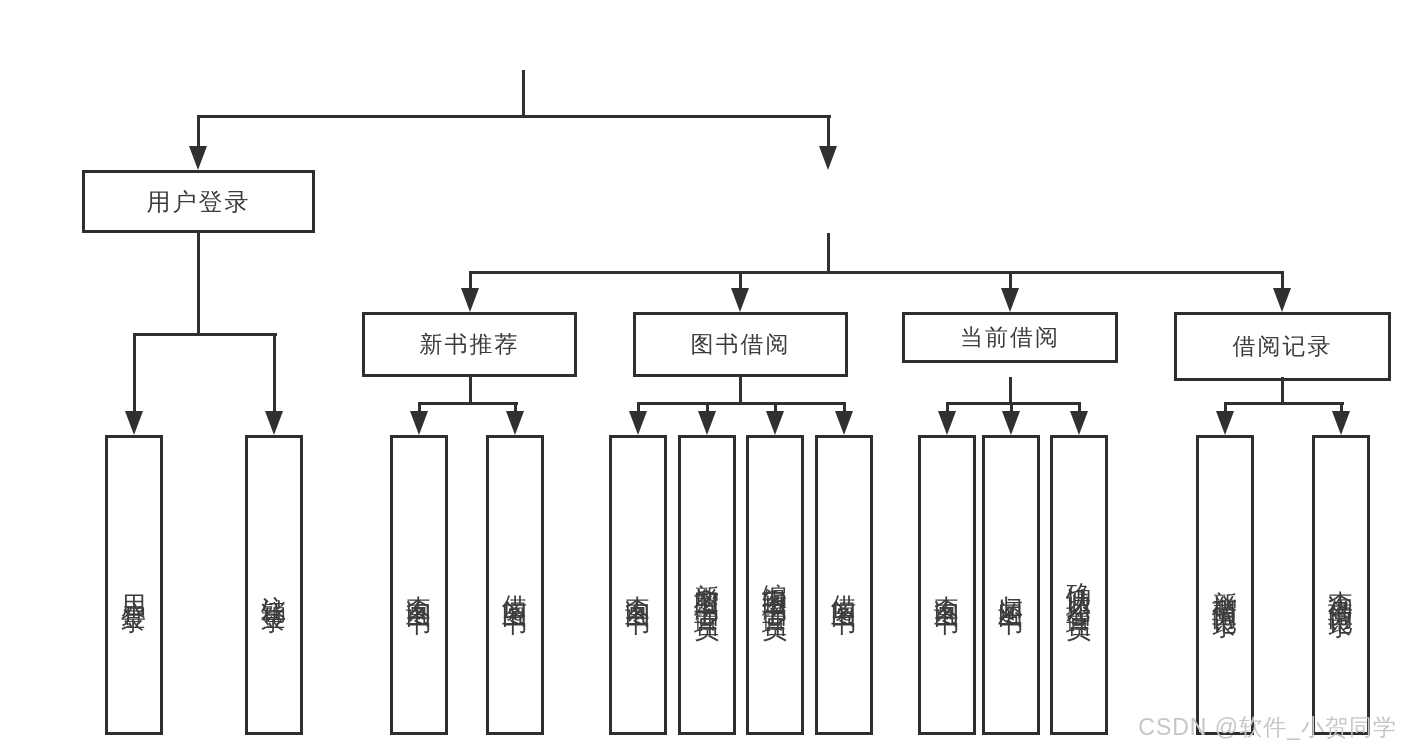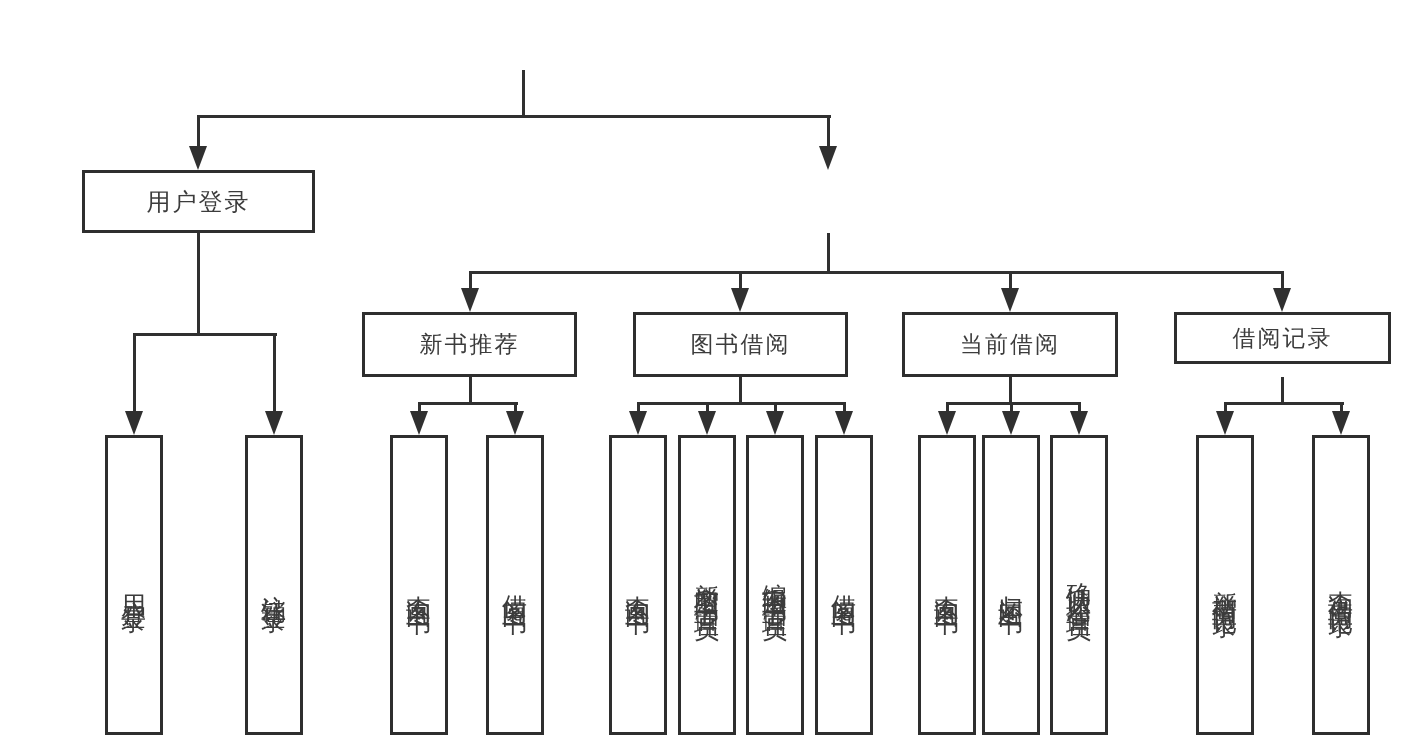--- a/index.html
+++ b/index.html
@@ -55,23 +55,23 @@
 <div class="canvas">
 
 
   <div class="box" style="left:82px;top:170px;width:233px;height:63px">用户登录</div>
 
 
   <div class="box" style="left:362px;top:312px;width:215px;height:65px;font-size:23px">新书推荐</div>
 
   <div class="box" style="left:633px;top:312px;width:215px;height:65px;font-size:23px">图书借阅</div>
 
-  <div class="box" style="left:902px;top:312px;width:216px;height:65px;font-size:23px">当前借阅</div>
+  <div class="box" style="left:902px;top:312px;width:216px;height:51px;font-size:23px">当前借阅</div>
 
-  <div class="box" style="left:1174px;top:312px;width:217px;height:52px;font-size:23px">借阅记录</div>
+  <div class="box" style="left:1174px;top:312px;width:217px;height:69px;font-size:23px">借阅记录</div>
 
   <div class="vbox" style="left:105px">用户登录</div>
 
   <div class="vbox" style="left:245px">注销登录</div>
 
   <div class="vbox" style="left:390px">查询图书</div>
 
   <div class="vbox" style="left:486px">借阅图书</div>
 
   <div class="vbox" style="left:609px">查询图书</div>
@@ -144,14 +144,15 @@
   <div class="vline" style="left:1078px;top:402px;height:13px"></div>
   <div class="arr" style="left:1070px;top:411px"></div>
 
   <div class="vline" style="left:1281px;top:377px;height:28px"></div>
   <div class="hline" style="left:1224px;top:402px;width:120px"></div>
   <div class="vline" style="left:1224px;top:402px;height:13px"></div>
   <div class="arr" style="left:1216px;top:411px"></div>
   <div class="vline" style="left:1340px;top:402px;height:13px"></div>
   <div class="arr" style="left:1332px;top:411px"></div>
 
+  <div class="watermark">CSDN @软件_小贺同学</div>
 
 </div>
 
 </body></html>

